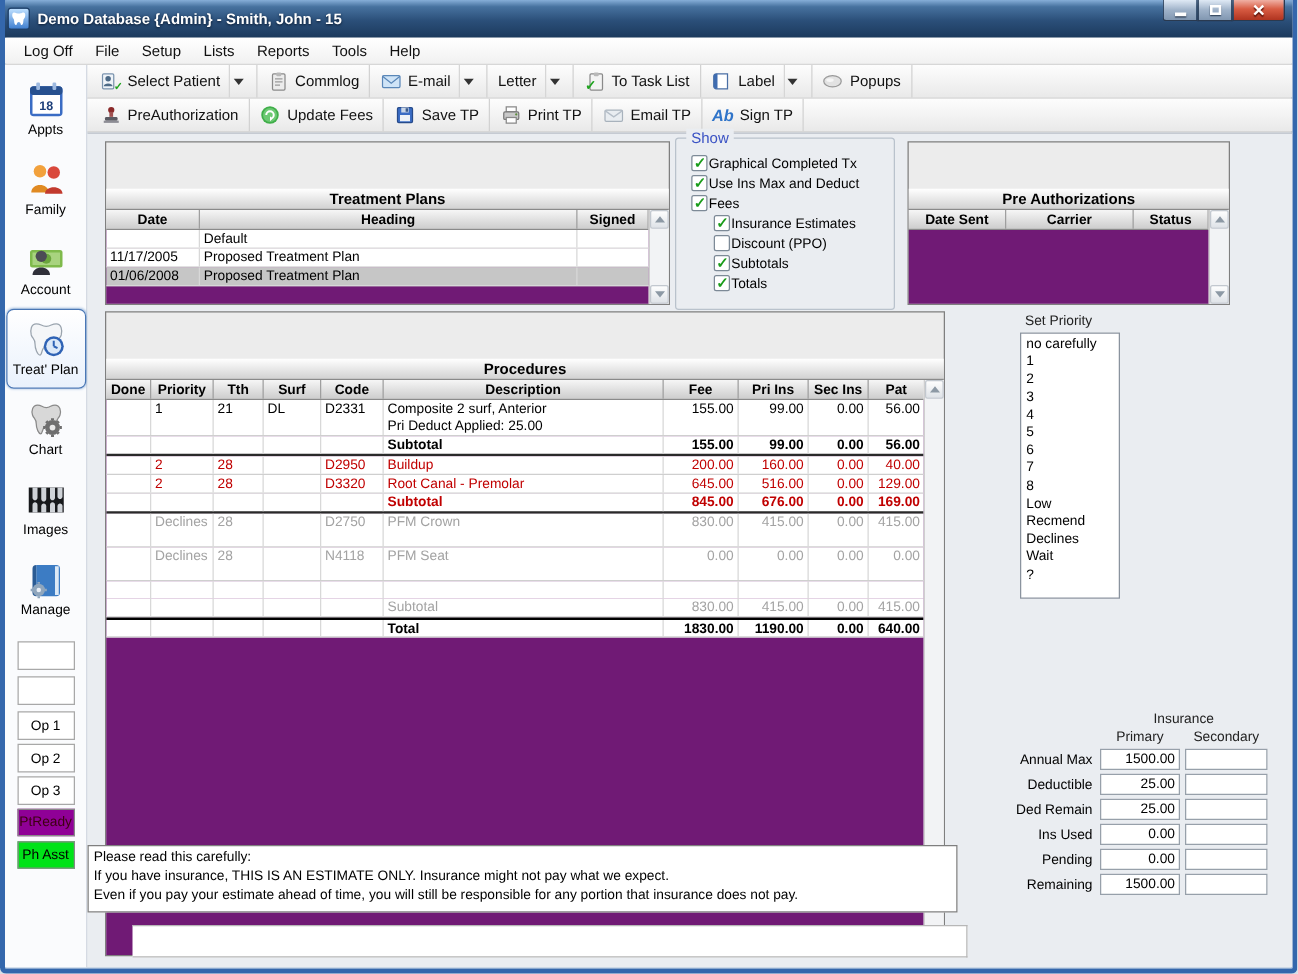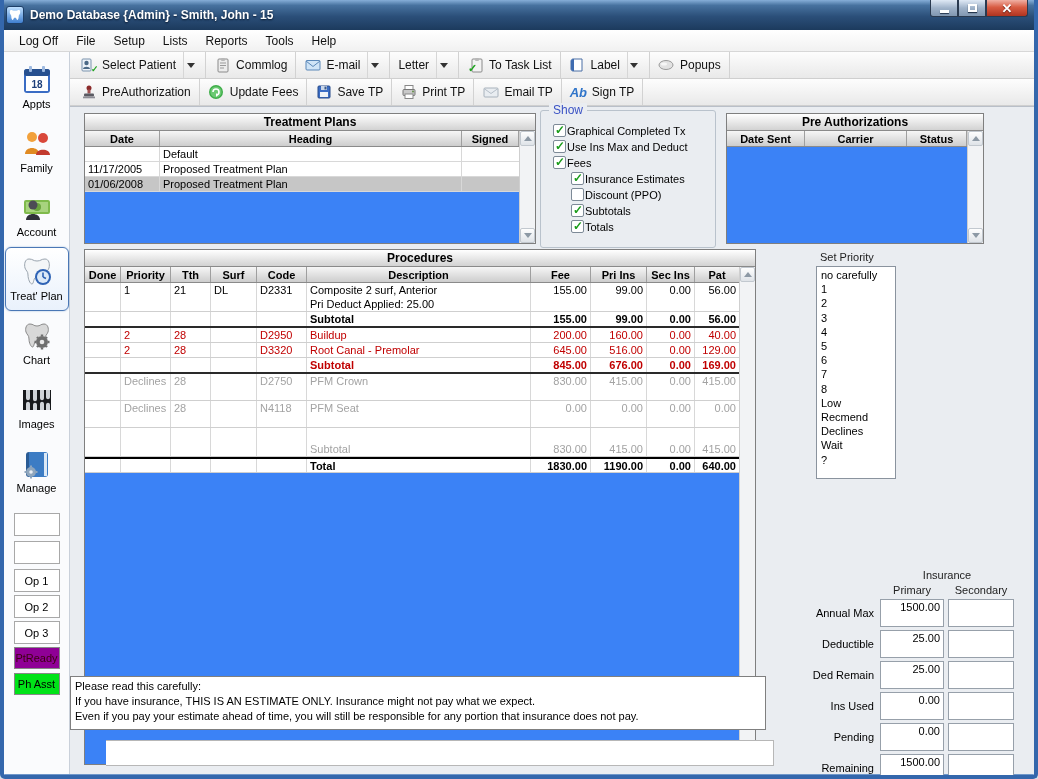--- a/index.html
+++ b/index.html
@@ -41,26 +41,26 @@
   .ticon { width:17px; height:17px; display:flex; align-items:center; justify-content:center; }
   .tdrop { width:14px; align-self:stretch; display:flex; align-items:center; justify-content:center; border-left:1px solid #d6d6d6; margin-left:2px; }
   .tdrop::after { content:""; border-left:4px solid transparent; border-right:4px solid transparent; border-top:5px solid #333; }
   .signab { font-size:13px; font-weight:bold; color:#2f74c9; font-style:italic; }
 
   
   .content { position:relative; flex:1; background:#eaedf1; border-top:1px solid #b9bfc8; }
 
   
   .grid { position:absolute; border:1px solid #7f7f7f; background:#ececec; display:flex; flex-direction:column; }
-  .grid-title { height:17px; line-height:16px; text-align:center; font-size:12px; font-weight:bold; background:linear-gradient(#ffffff,#d2d2d2); border-bottom:1px solid #8a8a8a; }
+  .grid-title { height:17px; line-height:16px; text-align:center; font-size:12px; font-weight:bold; background:linear-gradient(#ffffff,#d2d2d2); border-bottom:1px solid #8a8a8a;margin-top:37px; }
   .grid-main { flex:1; display:flex; min-height:0; }
   .grid-cols { flex:1; display:flex; flex-direction:column; min-width:0; }
   .ghead { display:flex; height:16px; background:linear-gradient(#f6f6f6,#cdcdcd); border-bottom:1px solid #8a8a8a; font-weight:bold; font-size:11px; }
   .ghead .cell { display:flex; align-items:center; justify-content:center; border-right:1px solid #9f9f9f; overflow:hidden; }
-  .gbody { flex:1; overflow:hidden; background:#3b82f6; }
+  .gbody { flex:1; overflow:hidden; background:#701a75; }
   .cell { padding:0 3px; overflow:hidden; white-space:nowrap; }
   .num { text-align:right; }
 
   
   .vscroll { width:16px; background:#f2f3f5; border-left:1px solid #cfcfcf; display:flex; flex-direction:column; justify-content:space-between; }
   .sarr { height:15px; background:linear-gradient(#fefefe,#dfe3e8); border:1px solid #c2c8cf; border-radius:2px; display:flex; align-items:center; justify-content:center; }
   .sarr.up::after { content:""; border-left:4px solid transparent; border-right:4px solid transparent; border-bottom:5px solid #8d99a5; }
   .sarr.dn::after { content:""; border-left:4px solid transparent; border-right:4px solid transparent; border-top:5px solid #8d99a5; }
 
   
@@ -104,21 +104,21 @@
   #setpri-label { position:absolute; left:750px; top:144px; font-size:11px; color:#222; }
   #setpri-list { position:absolute; left:746px; top:159px; width:80px; height:213px; background:#fff; border:1px solid #8a939e; font-size:11px; padding:1px 0; overflow:hidden; }
   .pri-opt { padding:0 4px; line-height:14.2px; white-space:nowrap; }
 
   
   #ins-panel { position:absolute; left:698px; top:462px; width:242px; }
   .ins-grid { display:grid; grid-template-columns:108px 64px 66px; column-gap:4px; row-gap:3px; font-size:11px; align-items:center; }
   .ins-head1 { grid-column:2 / span 2; text-align:center; color:#222; }
   .ins-colhead { text-align:center; color:#222; }
   .ins-label { text-align:right; padding-right:2px; }
-  .ins-field { height:28px; background:#fff; border:1px solid #97a0aa; text-align:right; padding:1px 3px 0 0; }
+  .ins-field { height:17px; background:#fff; border:1px solid #97a0aa; text-align:right; padding:1px 3px 0 0; }
 
   
   #notice-box { position:absolute; left:0px; top:569px; width:696px; height:54px; background:#fff; border:1px solid #7f7f7f; font-size:11px; padding:2px 4px; line-height:15px; }
   #footer-box { position:absolute; left:36px; top:633px; width:668px; height:26px; background:#fff; border:1px solid #b7b7b7; border-left:0; }
 
   svg { display:block; }
 </style>
 </head>
 <body>
 

